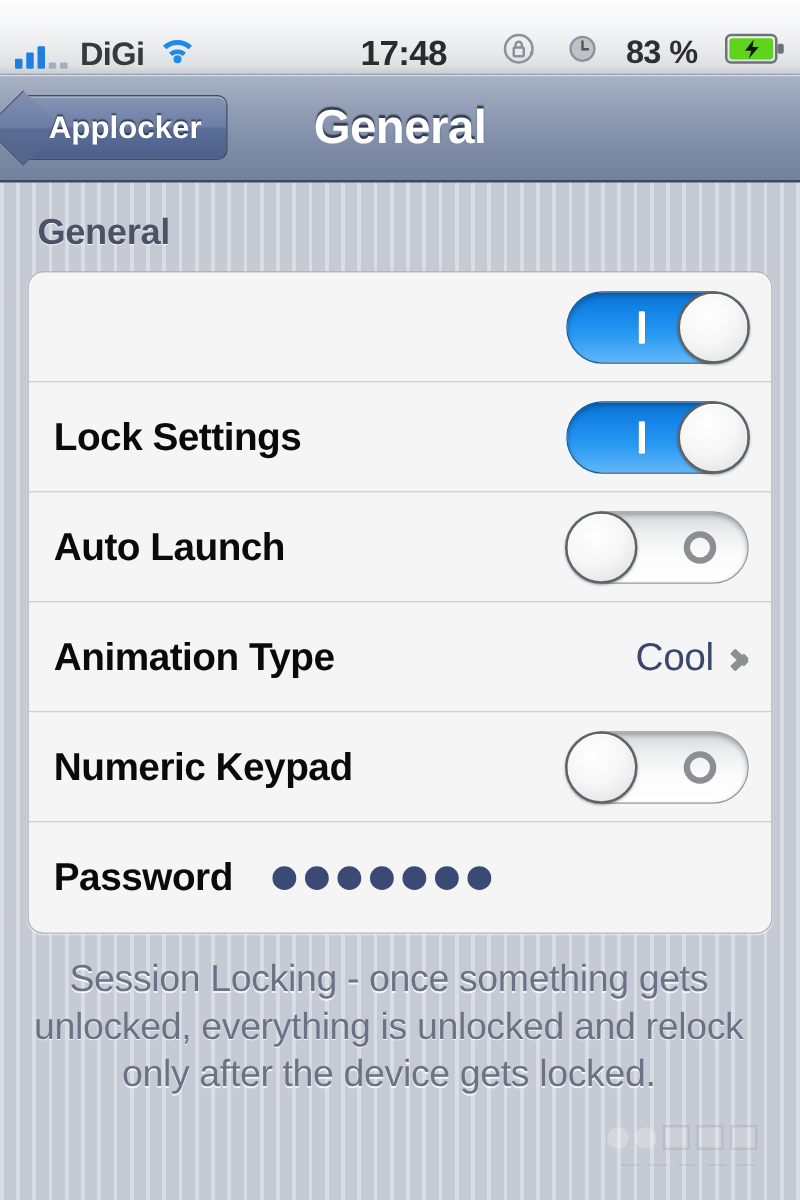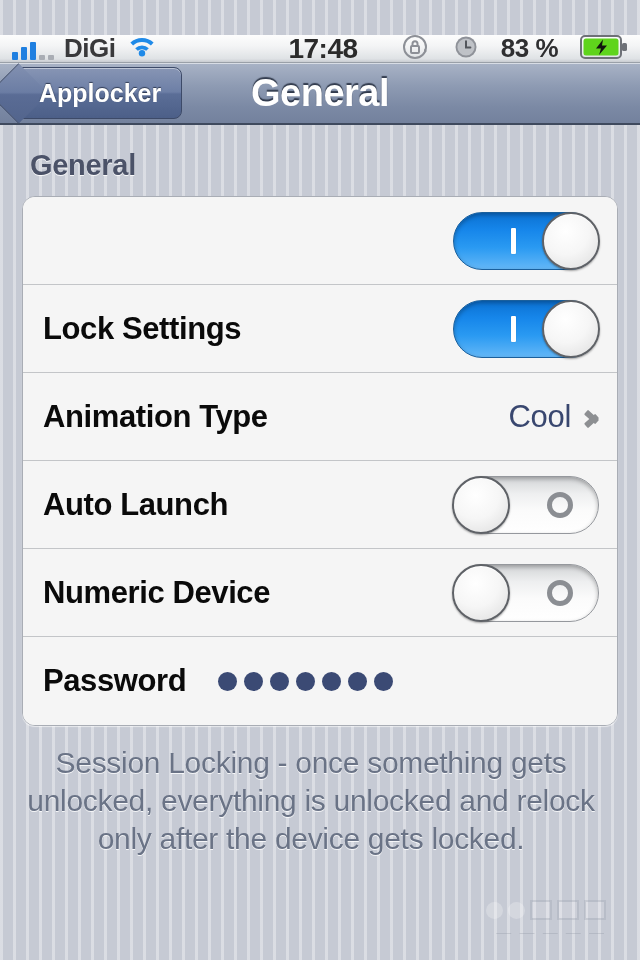--- a/index.html
+++ b/index.html
@@ -25,28 +25,27 @@
       repeating-linear-gradient(to right,
         rgba(255,255,255,0.36) 0px,
         rgba(255,255,255,0.36) 3px,
         rgba(255,255,255,0.00) 3px,
         rgba(255,255,255,0.00) 13px);
   }
 
   
   .statusbar {
     position: relative;
-    height: 28px;
+    height: 60px;
     background: linear-gradient(to bottom, #fdfdfd 0%, #f3f4f5 42%, #dfe2e5 88%, #c9ccd1 100%);
     border-bottom: 1px solid #9aa0a8;
     display: flex;
-    align-items: center;
+    align-items: flex-end;
     padding: 0 12px;
     z-index: 3;
-    margin-top: 35px;
   }
   .sb-left { display: flex; align-items: center; gap: 10px; }
   .sb-right { display: flex; align-items: center; gap: 22px; margin-left: auto; }
   .sb-center {
     position: absolute;
     left: 6px; right: 0;
     text-align: center;
     font-size: 28px;
     font-weight: bold;
     color: #2b2b2b;
@@ -67,21 +66,21 @@
   .bars i.b2 { height: 13px; }
   .bars i.b3 { height: 18px; }
   .bars i.off { background: #a9adb4; height: 5px; }
   .battery-pct {
     font-size: 26px; font-weight: bold; color: #2f2f31; letter-spacing: -0.5px;
   }
 
   
   .navbar {
     position: relative;
-    height: 62px;
+    height: 86px;
     background: linear-gradient(to bottom, #a9b3c6 0%, #8e9bb3 38%, #7c8aa5 72%, #73819d 100%);
     border-bottom: 2px solid #3f4a5e;
     display: flex;
     align-items: center;
     z-index: 3;
   }
   .navbar::before {
     content: "";
     position: absolute; left: 0; right: 0; top: 0; height: 1px;
     background: rgba(255,255,255,0.55);
@@ -376,40 +375,40 @@
         <div class="switch on">
           <span class="track"></span>
           <span class="mark"></span>
           <span class="knob"></span>
         </div>
       </div>
     </div>
 
 
     <div class="row">
-      <span class="row-label">Animation Type</span>
-      <div class="row-right">
-        <span class="row-value">Cool</span>
-        <span class="chevron"></span>
-      </div>
-    </div>
-
-    <div class="row">
       <span class="row-label">Auto Launch</span>
       <div class="row-right">
         <div class="switch off">
           <span class="track"></span>
           <span class="mark"></span>
           <span class="knob"></span>
         </div>
       </div>
     </div>
 
     <div class="row">
-      <span class="row-label">Numeric Device</span>
+      <span class="row-label">Animation Type</span>
+      <div class="row-right">
+        <span class="row-value">Cool</span>
+        <span class="chevron"></span>
+      </div>
+    </div>
+
+    <div class="row">
+      <span class="row-label">Numeric Keypad</span>
       <div class="row-right">
         <div class="switch off">
           <span class="track"></span>
           <span class="mark"></span>
           <span class="knob"></span>
         </div>
       </div>
     </div>
 
     <div class="row">

